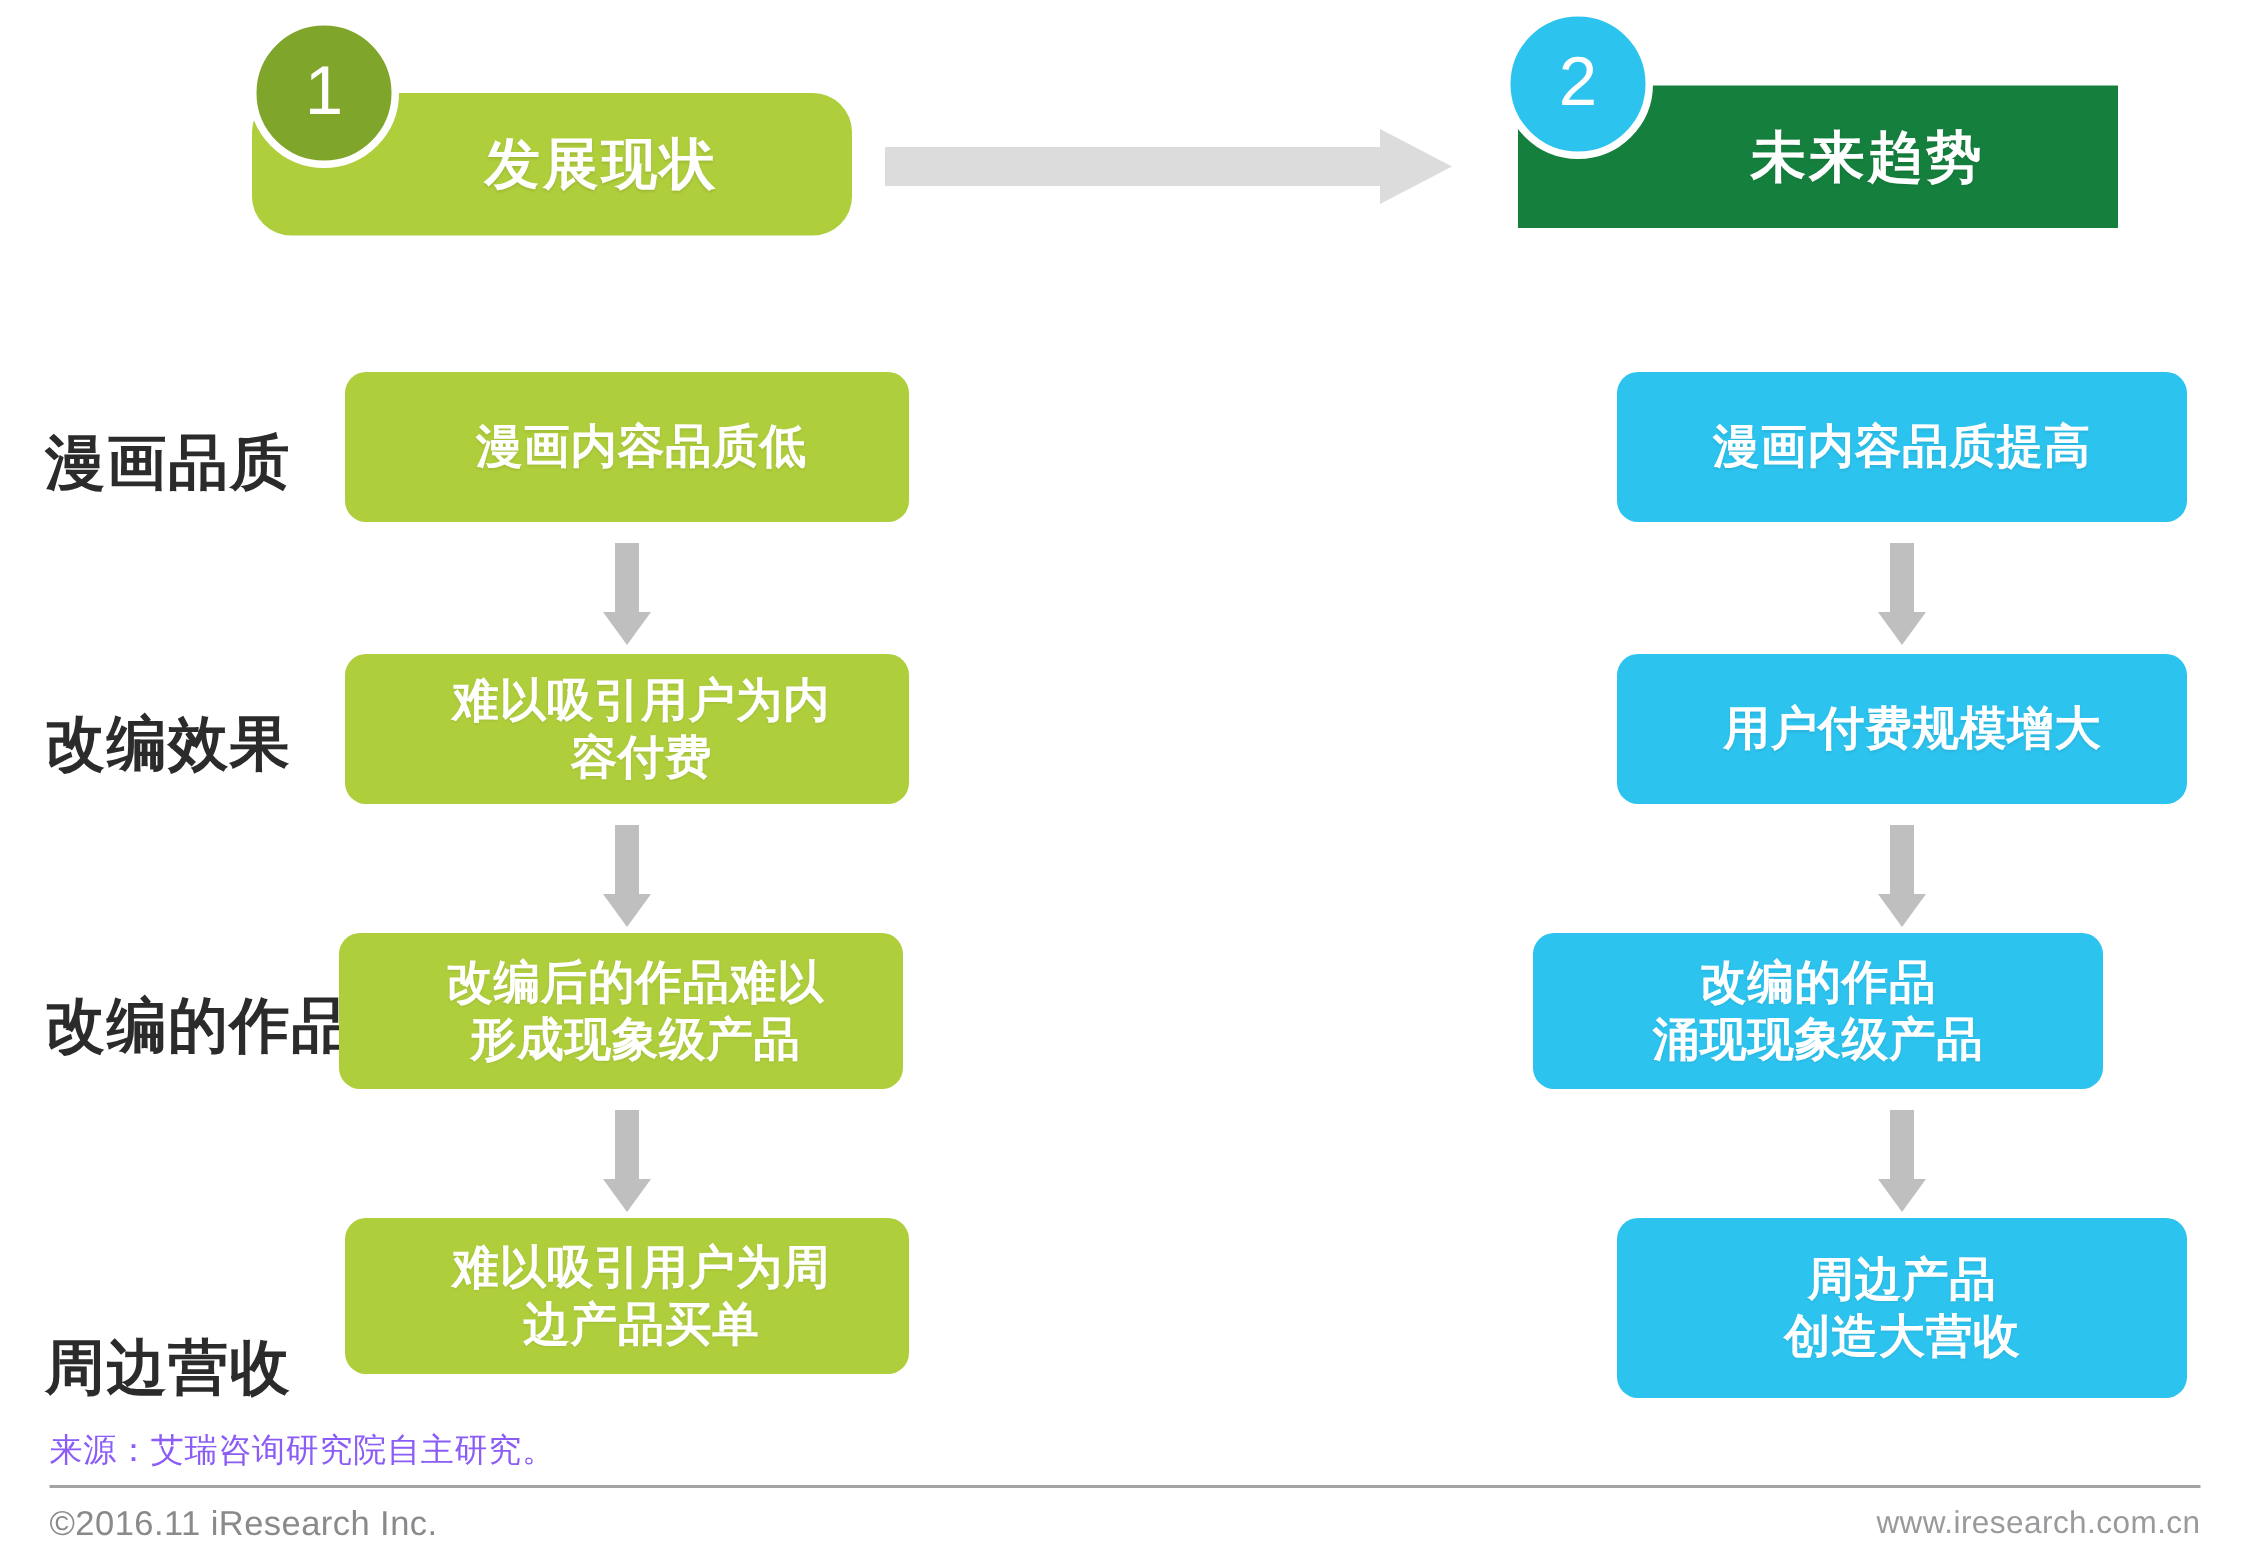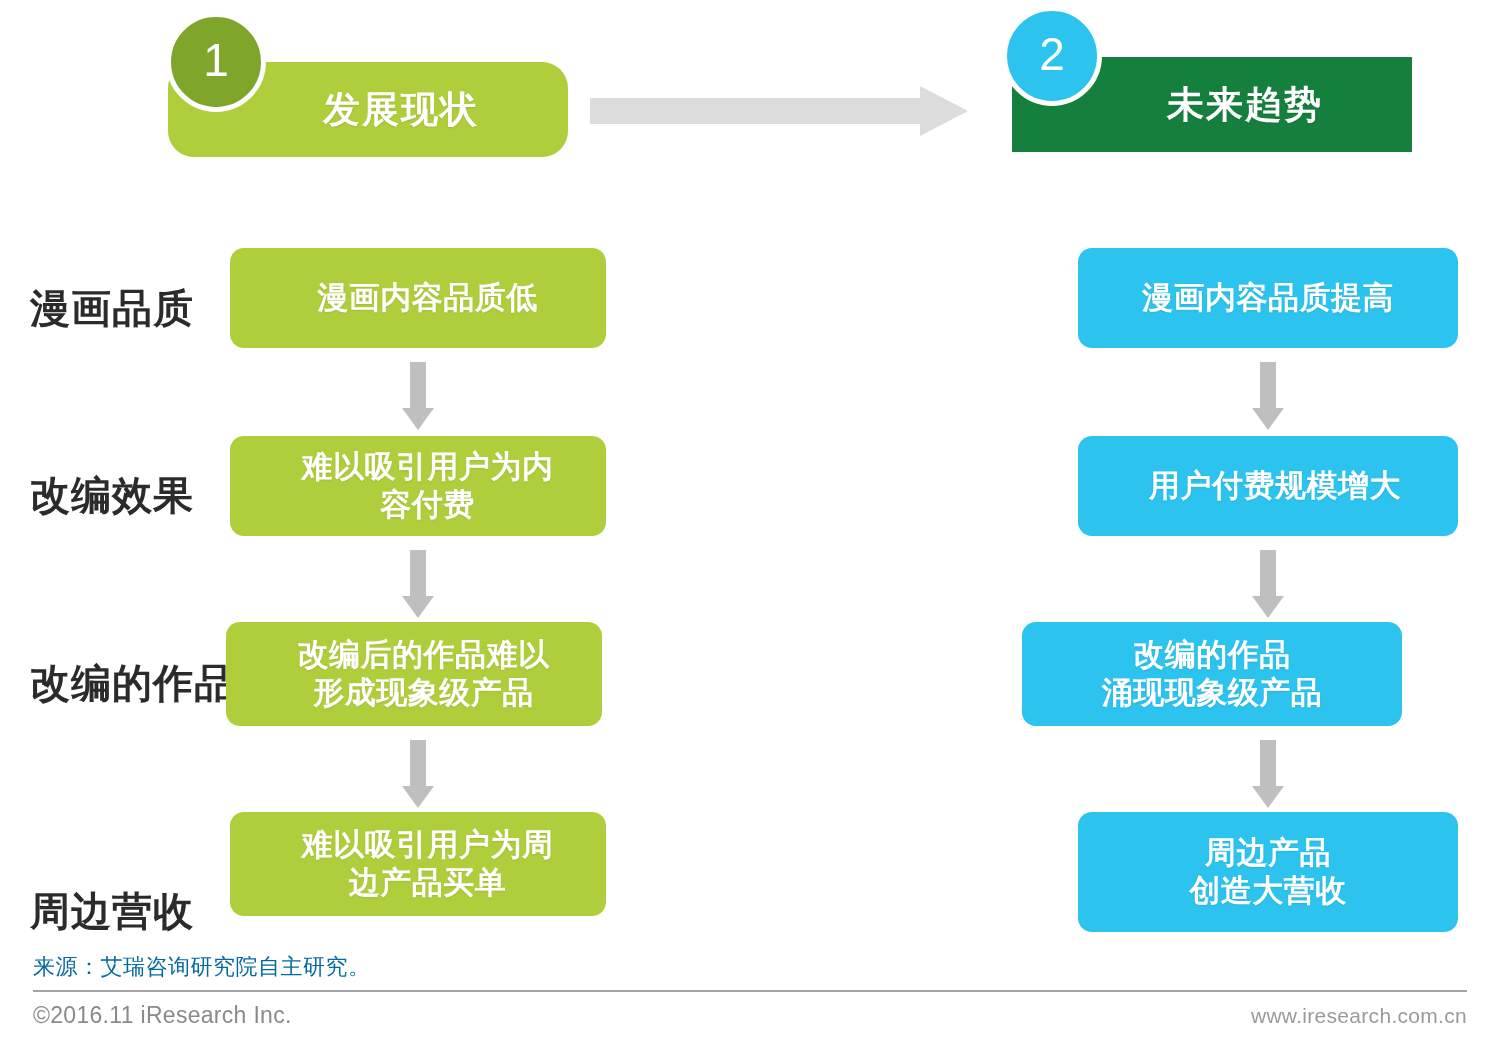--- a/index.html
+++ b/index.html
@@ -116,21 +116,21 @@
   }
   .flow-box.green { background: #AFCE3C; padding-left: 31px; }
   .flow-box.blue  { background: #2CC3EF; }
 
   
   .source-note {
     position: absolute;
     left: 33px;
     top: 952px;
     font-size: 22px;
-    color: #0369a1;
+    color: #8b5cf6;
     letter-spacing: 0.5px;
     white-space: nowrap;
   }
   .footer-rule {
     position: absolute;
     left: 33px;
     top: 990px;
     width: 1434px;
     height: 2px;
     background: #A3A3A6;

